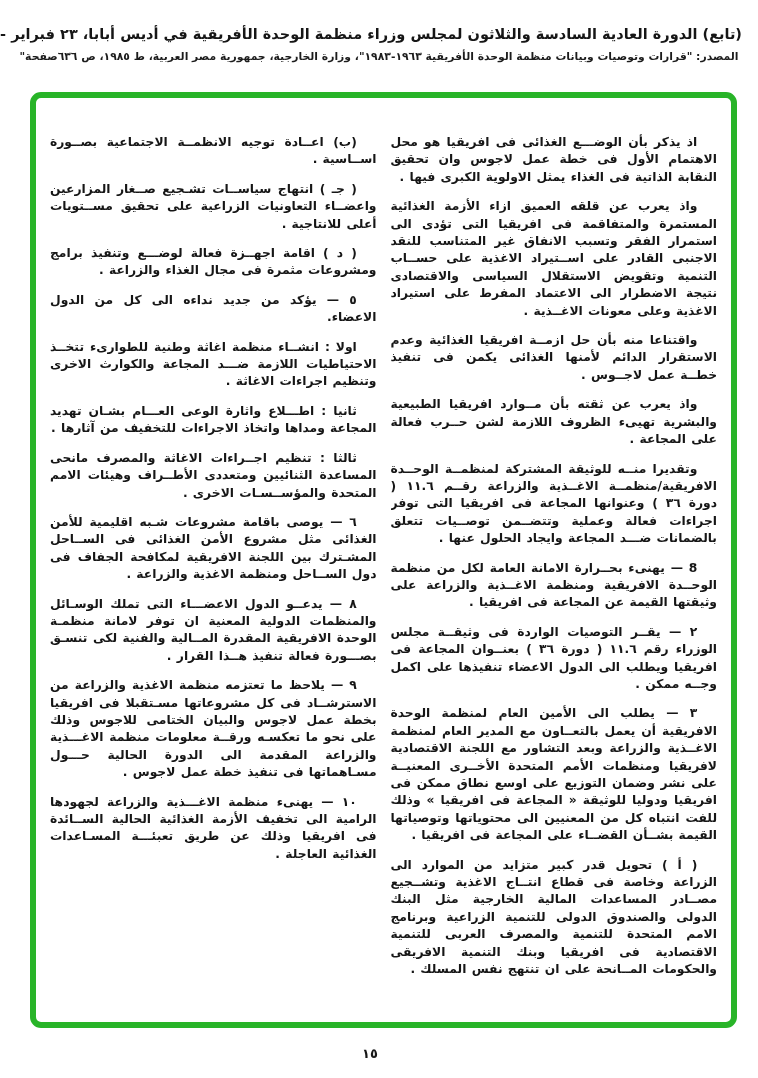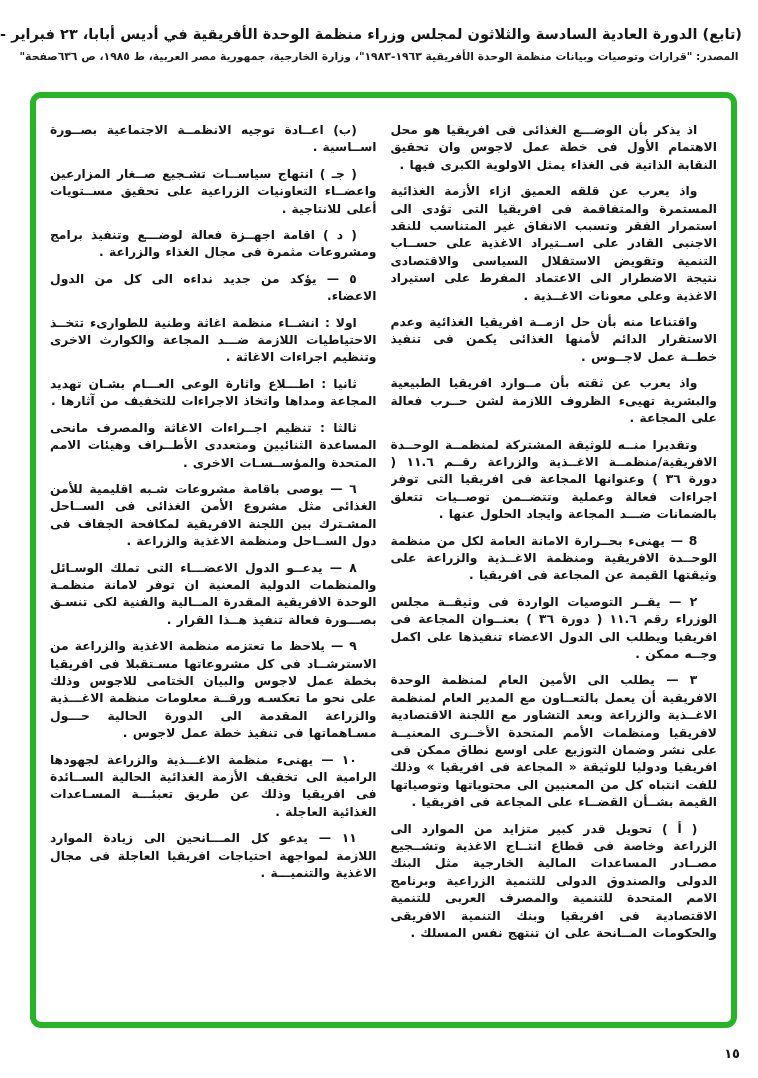--- a/index.html
+++ b/index.html
@@ -51,33 +51,34 @@
     display: flex;
     flex-direction: row; 
     gap: 14px;
     padding: 24px 14px 8px 14px;
   }
   .column {
     flex: 1 1 0;
     overflow: hidden;
   }
   .column p.para {
-    margin: 0 0 9px 0;
+    margin: 12px 0 9px 0;
     font-size: 12.3px;
     font-weight: 700;
     line-height: 17.4px;
     text-align: justify;
     text-indent: 1.6em;
     word-spacing: 1px;
   }
   .pagenum {
     position: absolute;
     top: 1046px;
     left: 0;
     width: 740px; 
+    text-align: center;
     font-size: 13px;
     font-weight: 700;
     letter-spacing: 2px;
   }
 </style>
 </head>
 <body>
 
 <div class="page" style="--green: #28b428; --ink: #161616; --bg: #ffffff;">
 
@@ -103,19 +104,18 @@
         <p class="para">( جـ ) انتهاج سياســات تشـجيع صــغار المزارعين واعضــاء التعاونيات الزراعية على تحقيق مســتويات أعلى للانتاجية .</p>
         <p class="para">( د ) اقامة اجهــزة فعالة لوضـــع وتنفيذ برامج ومشروعات مثمرة فى مجال الغذاء والزراعة .</p>
         <p class="para">٥ — يؤكد من جديد نداءه الى كل من الدول الاعضاء.</p>
         <p class="para">اولا : انشــاء منظمة اغاثة وطنية للطوارىء تتخــذ الاحتياطيات اللازمة ضـــد المجاعة والكوارث الاخرى وتنظيم اجراءات الاغاثة .</p>
         <p class="para">ثانيا : اطـــلاع واثارة الوعى العـــام بشـان تهديد المجاعة ومداها واتخاذ الاجراءات للتخفيف من آثارها .</p>
         <p class="para">ثالثا : تنظيم اجــراءات الاغاثة والمصرف مانحى المساعدة الثنائيين ومتعددى الأطــراف وهيئات الامم المتحدة والمؤســسـات الاخرى .</p>
         <p class="para">٦ — يوصى باقامة مشروعات شـبه اقليمية للأمن الغذائى مثل مشروع الأمن الغذائى فى الســاحل المشـترك بين اللجنة الافريقية لمكافحة الجفاف فى دول الســاحل ومنظمة الاغذية والزراعة .</p>
         <p class="para">٨ — يدعــو الدول الاعضـــاء التى تملك الوسـائل والمنظمات الدولية المعنية ان توفر لامانة منظمـة الوحدة الافريقية المقدرة المــالية والفنية لكى تنسـق بصـــورة فعالة تنفيذ هــذا القرار .</p>
         <p class="para">٩ — يلاحظ ما تعتزمه منظمة الاغذية والزراعة من الاسترشــاد فى كل مشروعاتها مسـتقبلا فى افريقيا بخطة عمل لاجوس والبيان الختامى للاجوس وذلك على نحو ما تعكسـه ورقــة معلومات منظمة الاغـــذية والزراعة المقدمة الى الدورة الحالية حـــول مسـاهماتها فى تنفيذ خطة عمل لاجوس .</p>
         <p class="para">١٠ — يهنىء منظمة الاغـــذية والزراعة لجهودها الرامية الى تخفيف الأزمة الغذائية الحالية الســائدة فى افريقيا وذلك عن طريق تعبئـــة المسـاعدات الغذائية العاجلة .</p>
-        <p class="para">١١ — يدعو كل المـــانحين الى زيادة الموارد اللازمة لمواجهة احتياجات افريقيا العاجلة فى مجال الاغذية والتنميـــة .</p>
       </div>
   </div>
 
   <div class="pagenum">١٥</div>
 
 </div>
 
 </body></html>

